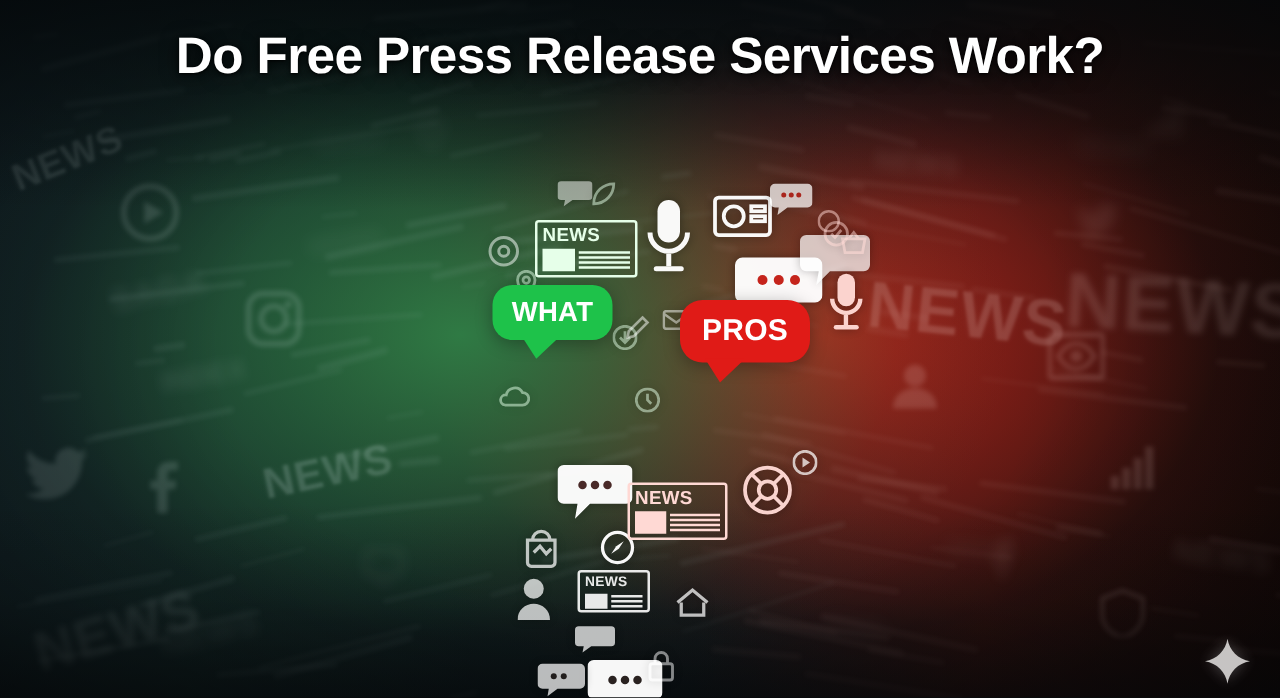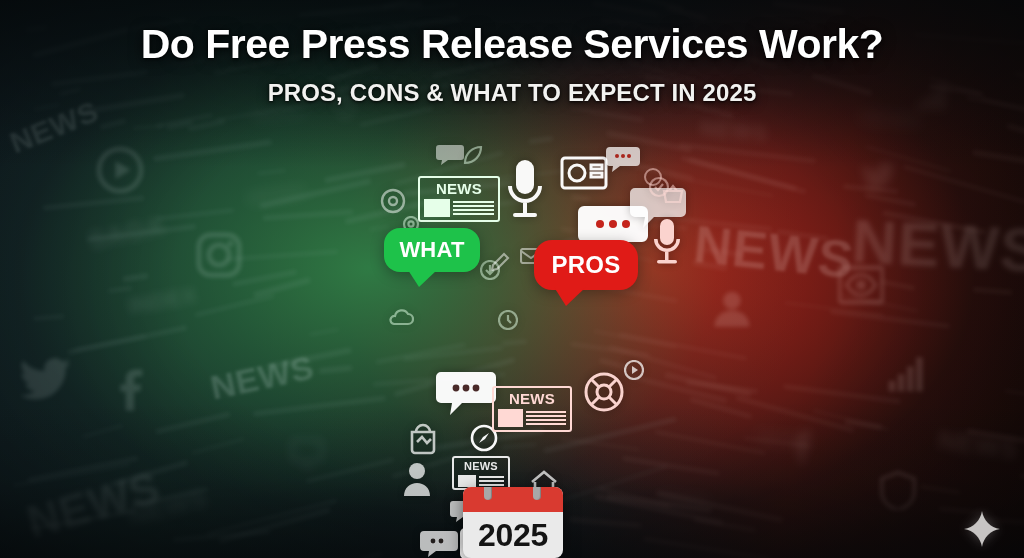--- a/index.html
+++ b/index.html
@@ -80,21 +80,21 @@
     text-shadow:0 2px 14px rgba(0,0,0,.78), 0 1px 3px rgba(0,0,0,.9);
   }
   .subtitle {
     margin-top:13px;
     font-size:24px; font-weight:700; color:#f2f2f0;
     letter-spacing:.005em;
     text-shadow:0 2px 11px rgba(0,0,0,.75), 0 1px 3px rgba(0,0,0,.85);
   }
 
   
-  .qmark { position:absolute; left:362px; top:128px; width:300px; height:430px; z-index:30;text-align:center; }
+  .qmark { position:absolute; left:372px; top:128px; width:300px; height:430px; z-index:30; }
   .ic {
     position:absolute;
     color:#ffffff;
     opacity:.97;
     filter:drop-shadow(0 0 4px rgba(0,0,0,.35));
   }
   .ic svg { display:block; }
   .ic.dim  { opacity:.72; }
   .ic.dim2 { opacity:.5; }
   .ic.pinkish { color:#ffd9d4; }
@@ -440,21 +440,20 @@
         </svg>
       </div>
     </div>
 
   <div class="bg-layer vignette"></div>
   <div class="bg-layer topshade"></div>
   <div class="bg-layer botshade"></div>
 
   <div class="headwrap">
     <div class="title">Do Free Press Release Services Work?</div>
-    <div class="subtitle">PROS, CONS &amp; WHAT TO EXPECT IN 2025</div>
   </div>
 
   <div class="qmark">
 
     <div class="newscard" style="left:56px; top:48px; width:82px; height:46px; color:#e6ffe9;">
       <div class="nhdr" style="font-size:15px;">NEWS</div>
       <div class="nbody">
         <div class="nimg" style="width:26px;height:18px;"></div>
         <div class="nlines">
             <i></i>
@@ -699,26 +698,20 @@
     </div>
 
     <div class="bubble bubble-pros">
       <span>WHAT</span>
     </div>
     <div class="bubble bubble-cons">
       <span>PROS</span>
     </div>
   </div>
 
-  <div class="calendar">
-    <div class="cal-top"></div>
-    <div class="cal-ring r1"></div>
-    <div class="cal-ring r2"></div>
-    <div class="cal-year">2025</div>
-  </div>
 
   <div class="sparkle">
     <svg width="38" height="38" viewBox="0 0 38 38">
       <path d="M19 1c1.5 9.5 8.5 16.5 18 18-9.5 1.5-16.5 8.5-18 18C17.5 27.5 10.5 20.5 1 19 10.5 17.5 17.5 10.5 19 1z" fill="#e8e6e4"></path>
     </svg>
   </div>
 
 </div>
 
 </body></html>

